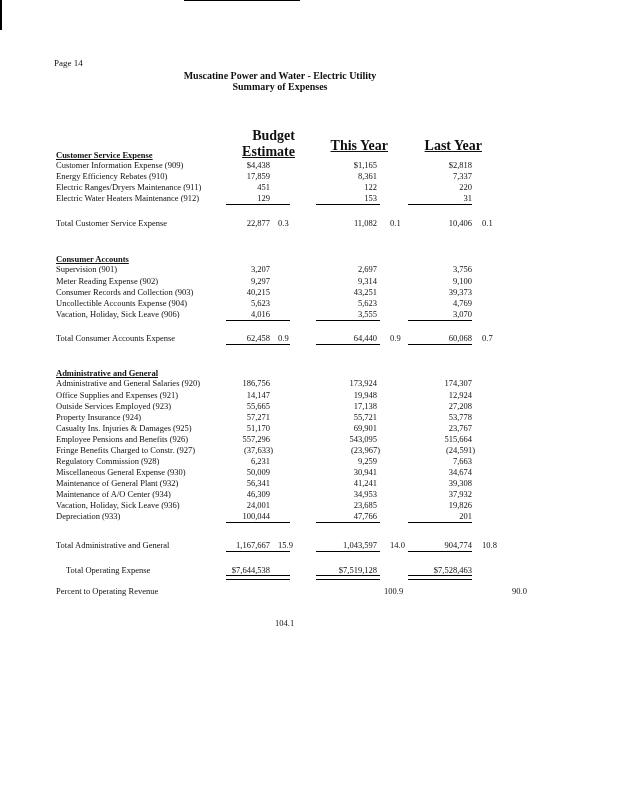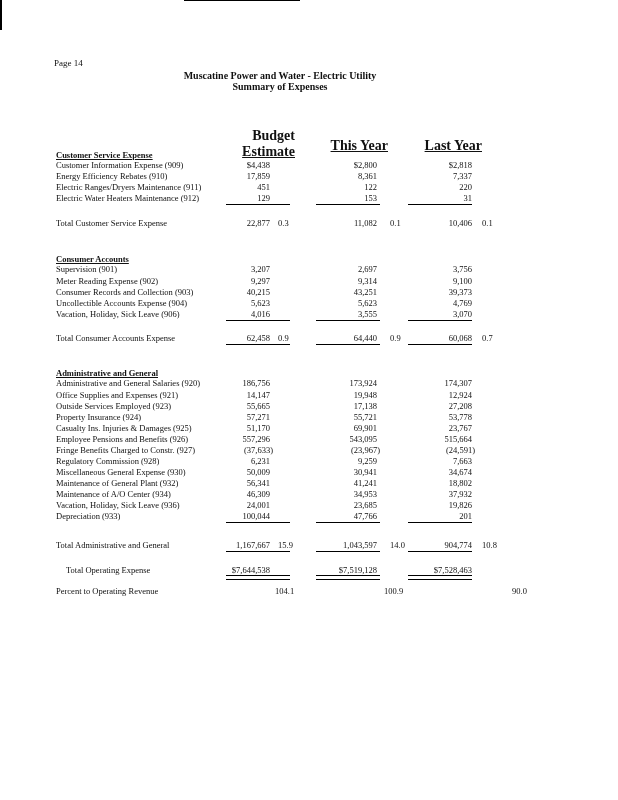--- a/index.html
+++ b/index.html
@@ -49,21 +49,21 @@
 <div class="colhead" style="left:412px; top:138px; width:70px;">
   <u>Last Year</u>
 </div>
 
 <div class="row" style="top:150px;">
     <span class="sec">Customer Service Expense</span>
   </div>
 <div class="row" style="top:160px;">
     <span class="lbl">Customer Information Expense (909)</span>
     <span class="v c1">$4,438</span>
-    <span class="v c2">$2,800</span>
+    <span class="v c2">$1,165</span>
     <span class="v c3">$2,818</span>
   </div>
 <div class="row" style="top:171px;padding-left:6px;">
     <span class="lbl">Energy Efficiency Rebates (910)</span>
     <span class="v c1">17,859</span>
     <span class="v c2">8,361</span>
     <span class="v c3">7,337</span>
   </div>
 <div class="row" style="top:182px;">
     <span class="lbl">Electric Ranges/Dryers Maintenance (911)</span>
@@ -193,21 +193,21 @@
 <div class="row" style="top:467px;">
     <span class="lbl">Miscellaneous General Expense (930)</span>
     <span class="v c1">50,009</span>
     <span class="v c2">30,941</span>
     <span class="v c3">34,674</span>
   </div>
 <div class="row" style="top:478px;">
     <span class="lbl">Maintenance of General Plant (932)</span>
     <span class="v c1">56,341</span>
     <span class="v c2">41,241</span>
-    <span class="v c3">18,802</span>
+    <span class="v c3">39,308</span>
   </div>
 <div class="row" style="top:489px;">
     <span class="lbl">Maintenance of A/O Center (934)</span>
     <span class="v c1">46,309</span>
     <span class="v c2">34,953</span>
     <span class="v c3">37,932</span>
   </div>
 <div class="row" style="top:500px;">
     <span class="lbl">Vacation, Holiday, Sick Leave (936)</span>
     <span class="v c1">24,001</span>
@@ -241,16 +241,16 @@
     <span class="v c1">$7,644,538</span>
     <span class="v c2">$7,519,128</span>
     <span class="v c3">$7,528,463</span>
   </div>
 <div class="dbl" style="left:226px; top:575px; width:64px;"></div>
 <div class="dbl" style="left:316px; top:575px; width:64px;"></div>
 <div class="dbl" style="left:408px; top:575px; width:64px;"></div>
 
 <div class="row" style="top:586px;">
     <span class="lbl">Percent to Operating Revenue</span>
-    <span class="p p1" style="left:275px;">104.1</span>
+    <span class="p p1" style="left:275px;margin-top:32px;">104.1</span>
     <span class="p p2" style="left:384px;">100.9</span>
     <span class="p p3" style="left:480px;padding-left:32px;">90.0</span>
   </div>
 
 </body></html>

